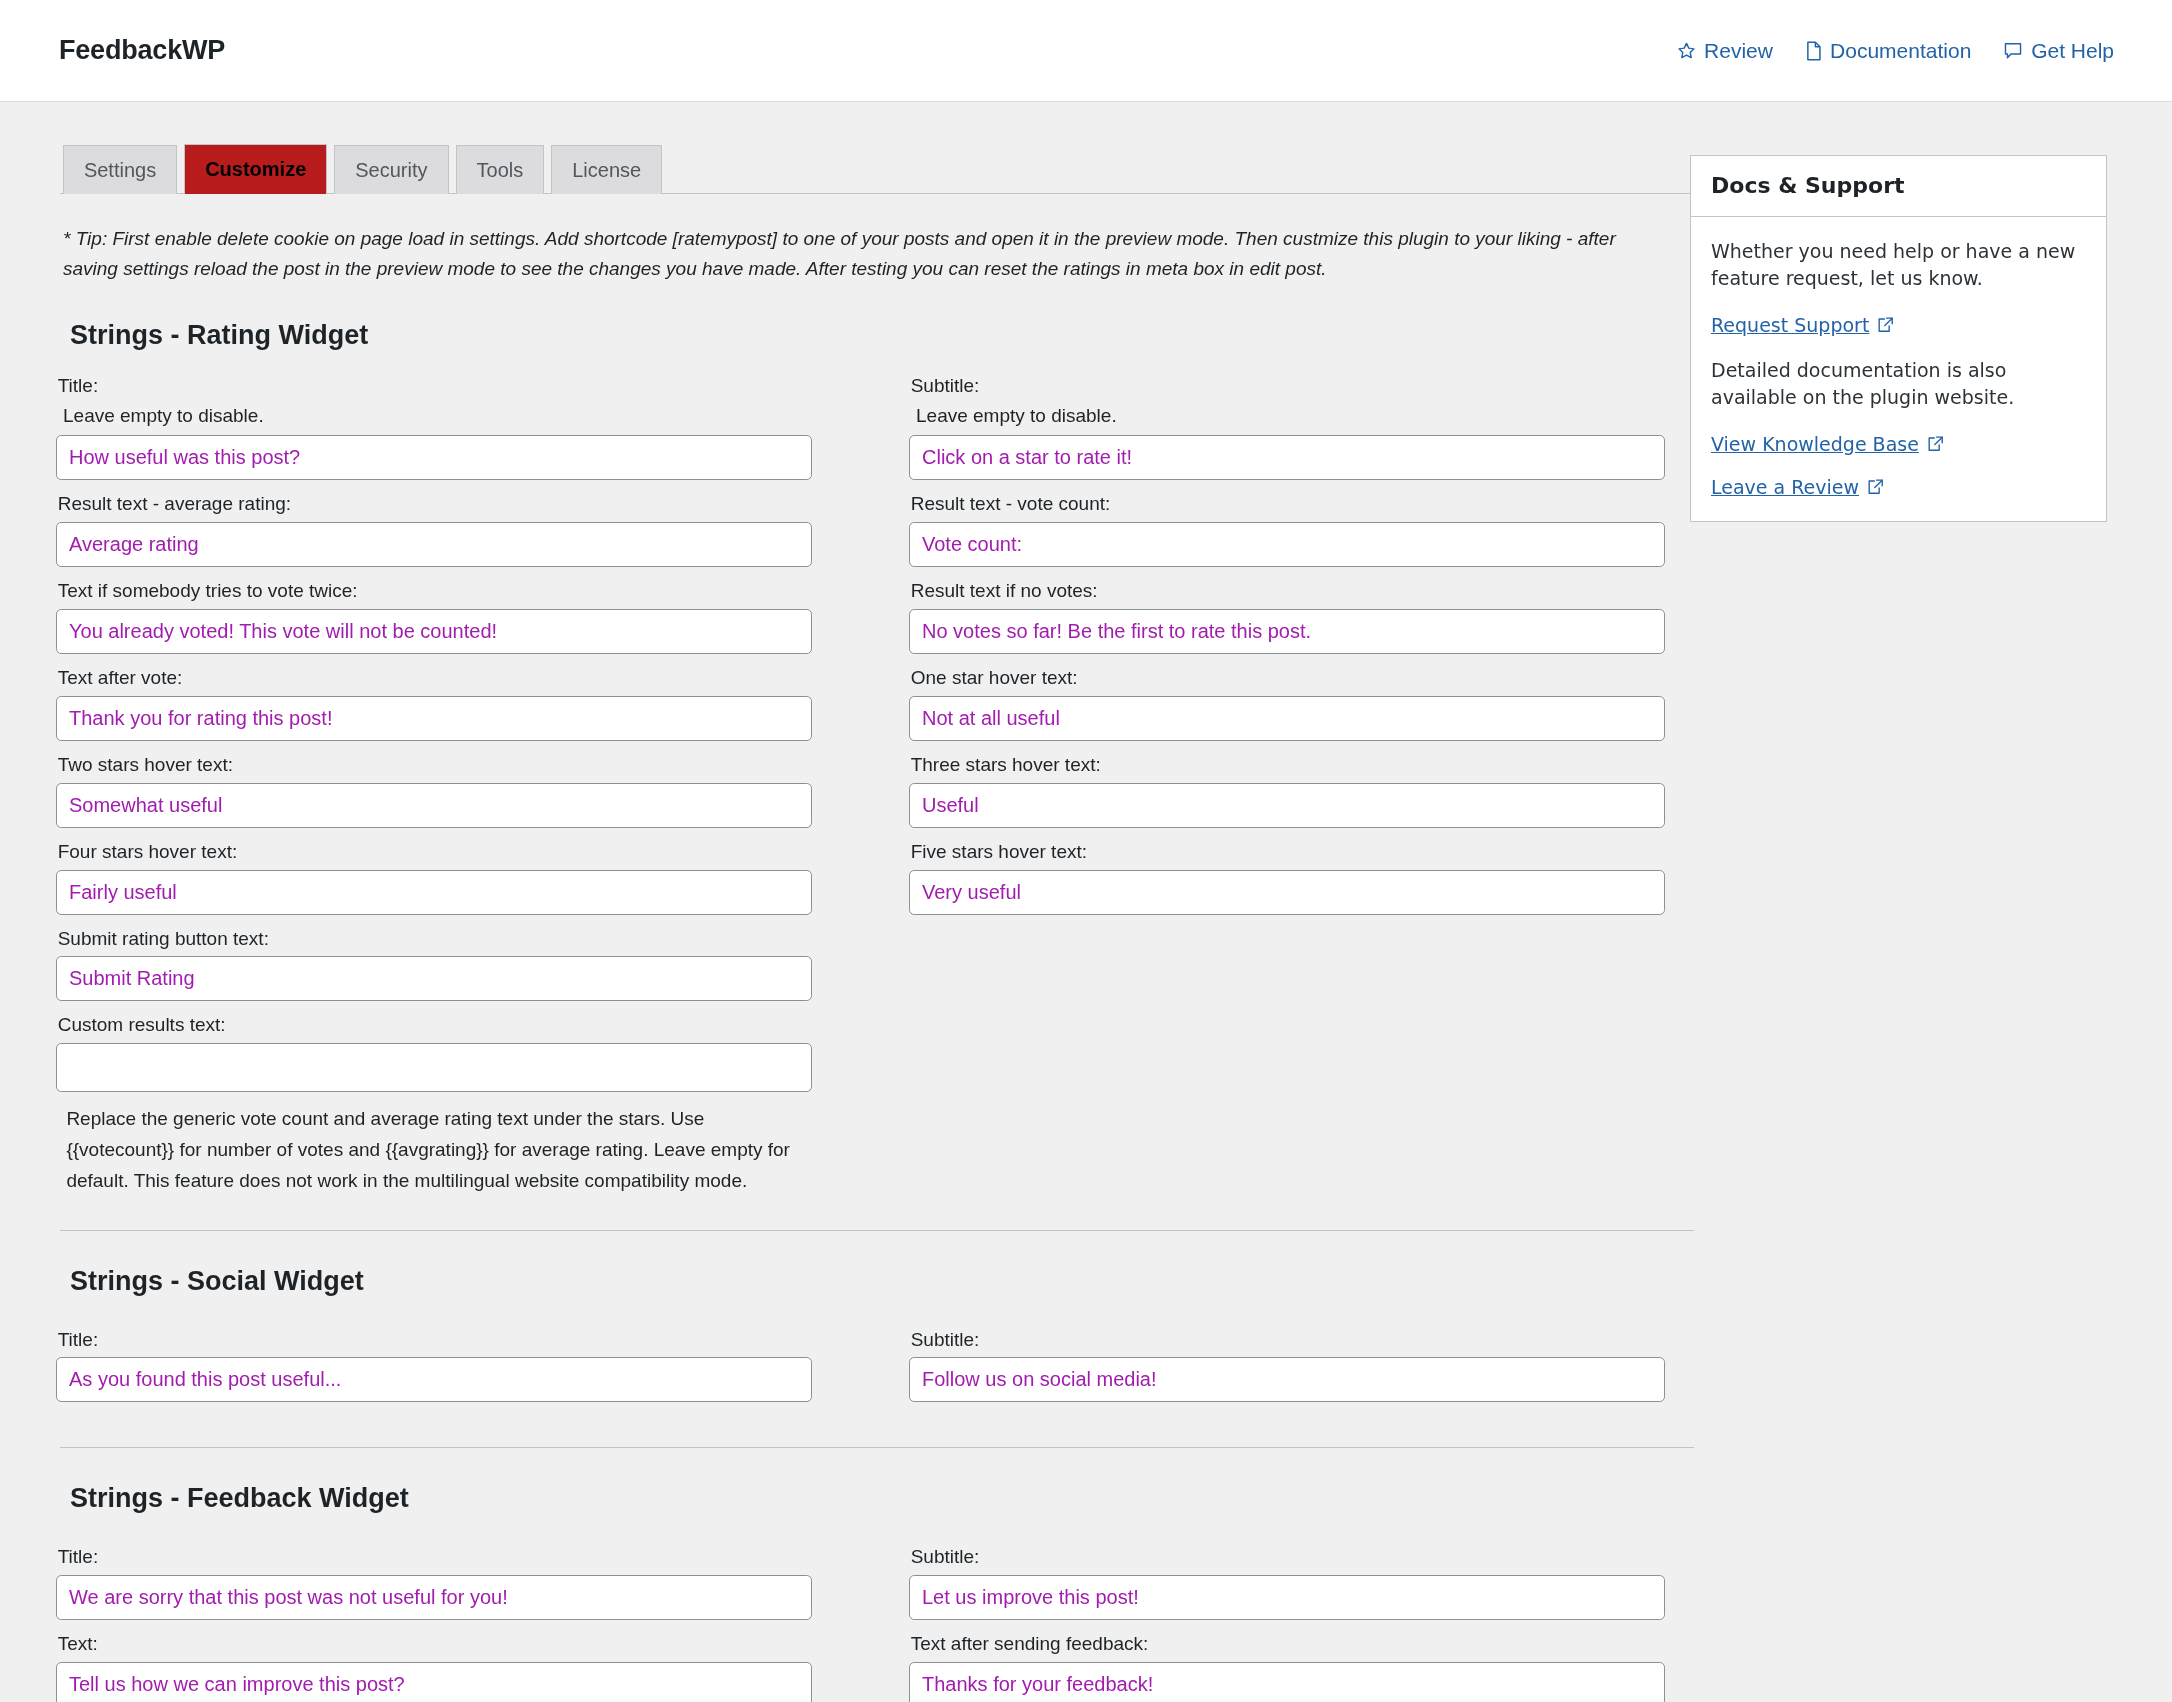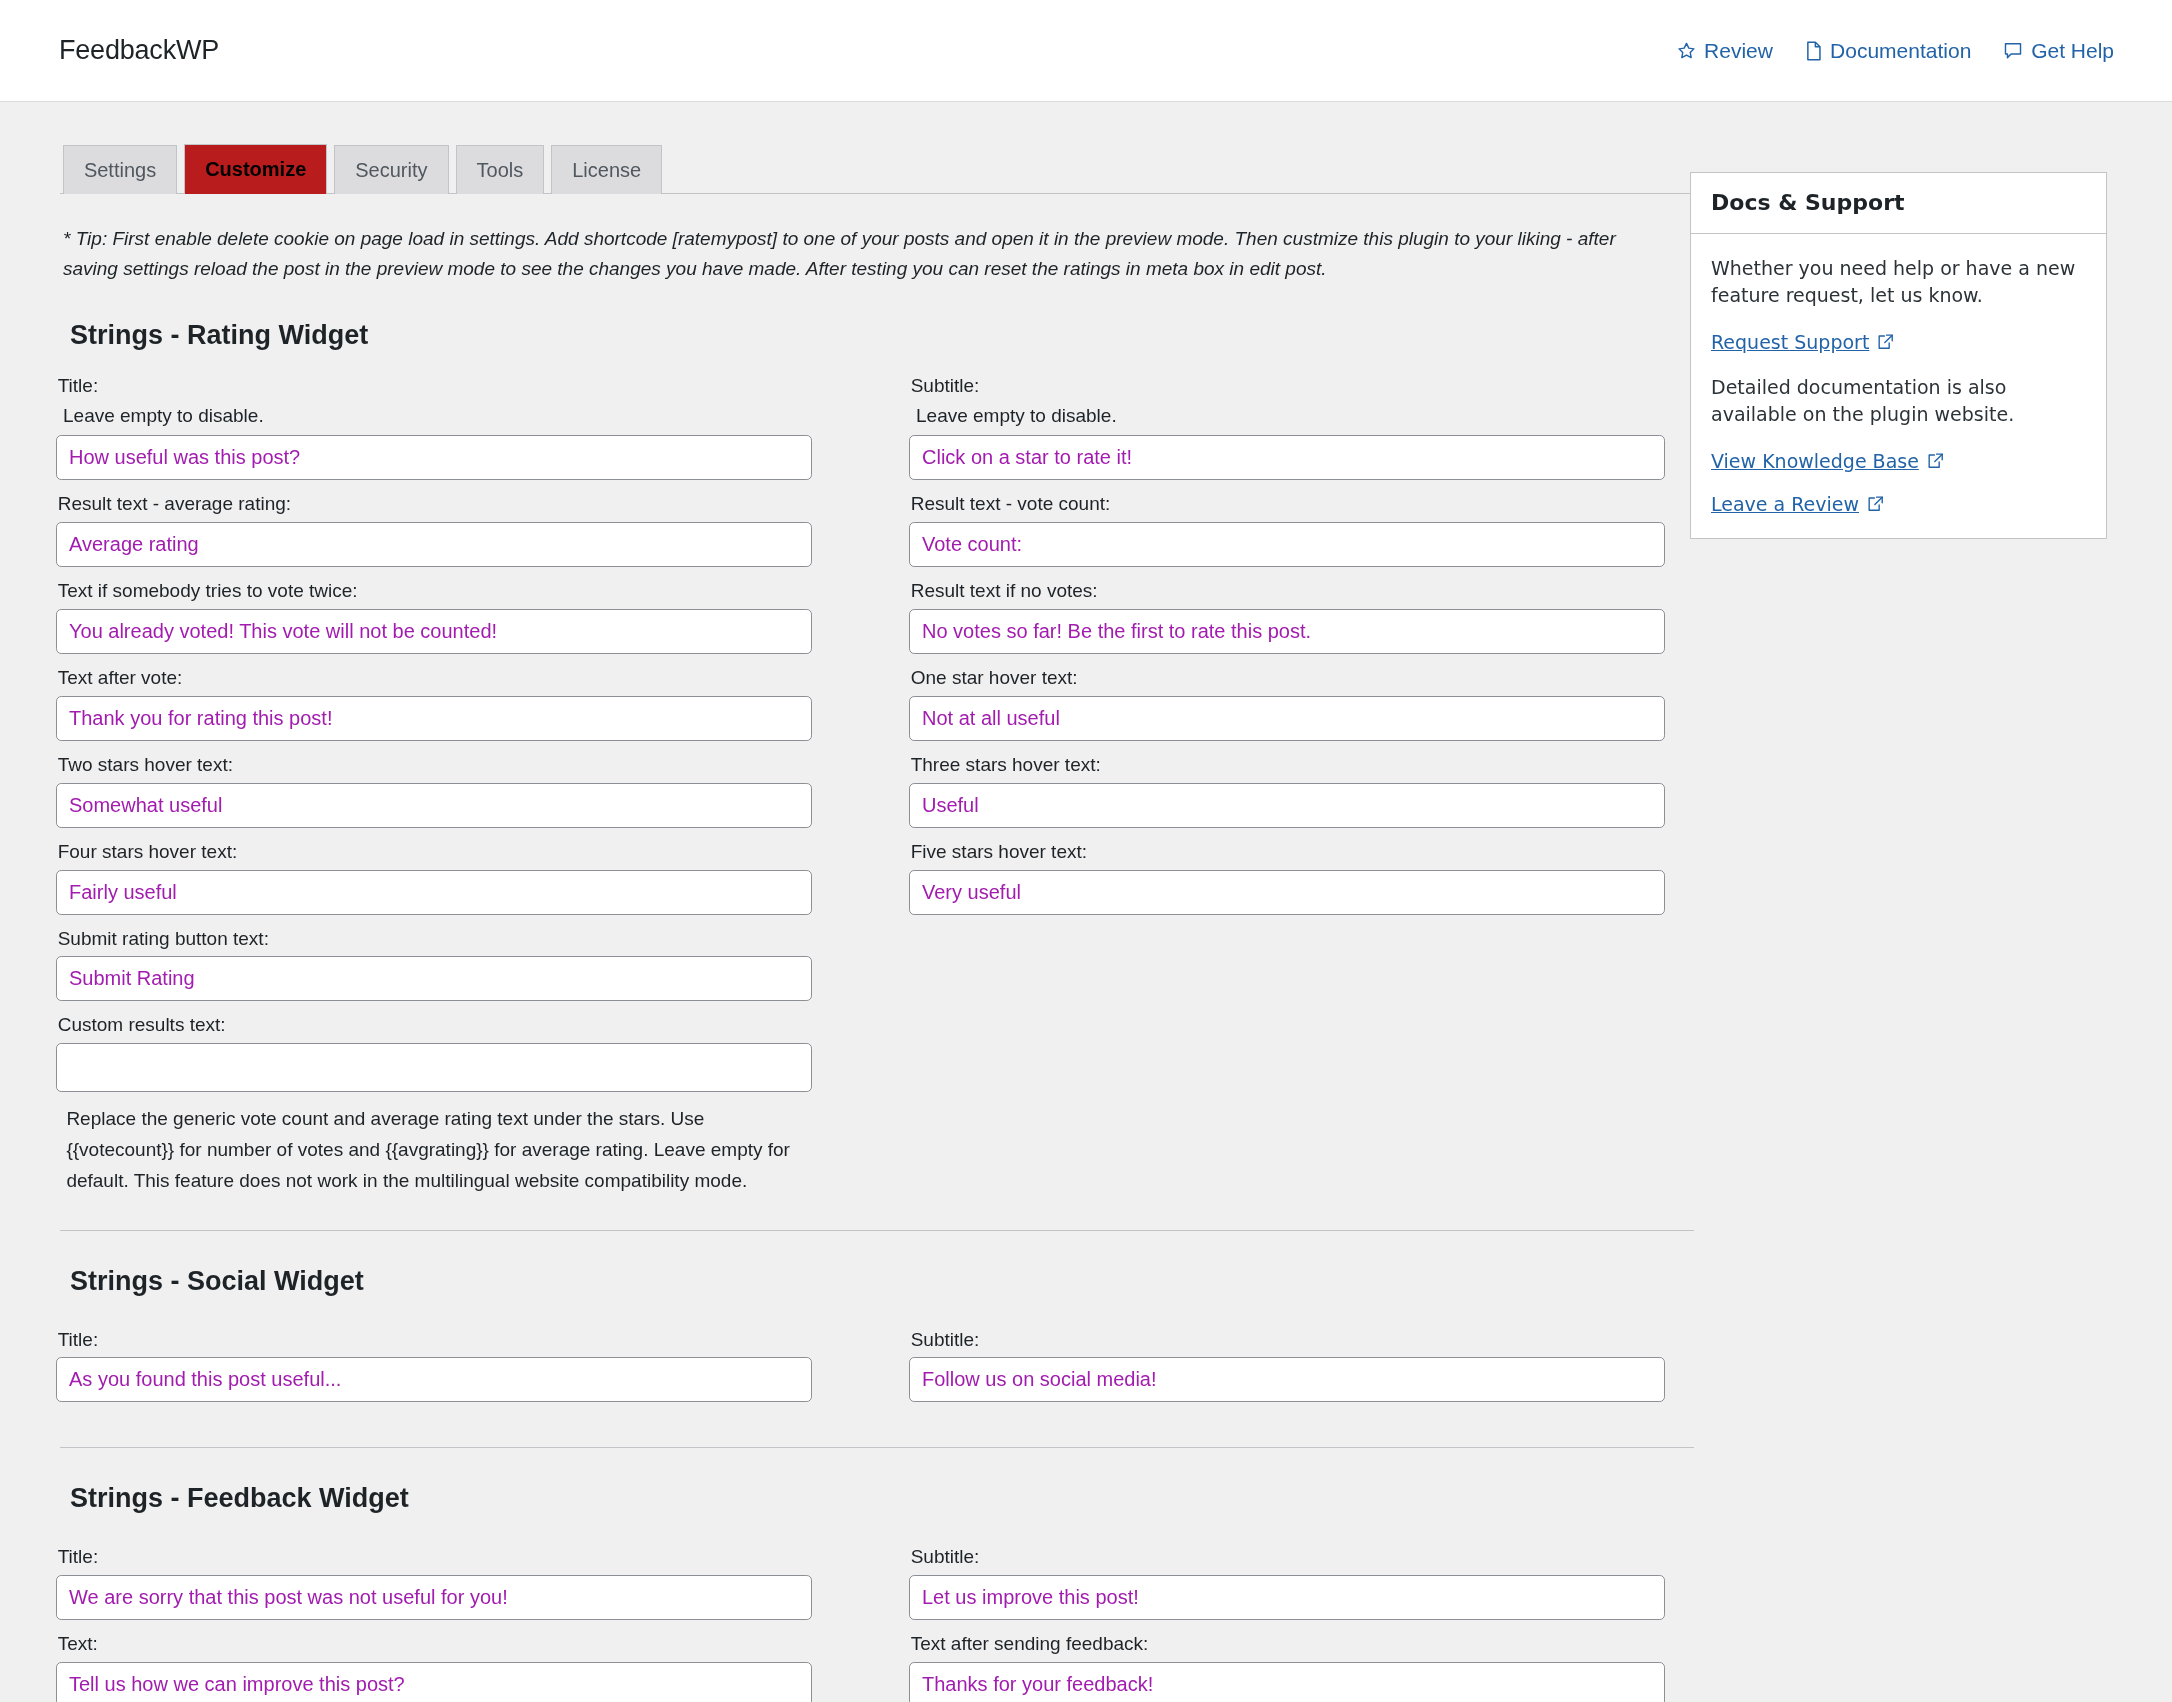--- a/index.html
+++ b/index.html
@@ -18,21 +18,21 @@
     height: 102px;
     background: #ffffff;
     border-bottom: 0.9px solid #dcdcde;
     display: flex;
     align-items: center;
     justify-content: space-between;
     padding: 0 59px;
   }
   .brand {
     font-size: 27px;
-    font-weight: normal;
+    font-weight: bold;
     color: #1d2327;
     letter-spacing: -0.2px;
   }
   .topbar-links {
     display: flex;
     align-items: center;
     gap: 32px;
   }
   .topbar-link {
     display: flex;
@@ -50,21 +50,21 @@
     display: flex;
     align-items: flex-start;
     padding: 0;
   }
   .content {
     width: 1690px;
     padding: 0 0 0 56px;
   }
   .sidecol {
     width: 542px;
-    padding-top: 70px;
+    padding-top: 53px;
   }
 
   
   .tabs {
     display: flex;
     align-items: flex-end;
     gap: 7px;
     padding-top: 41px;
     margin-left: 4.3px;
     border-bottom: 0.9px solid #c3c4c7;

